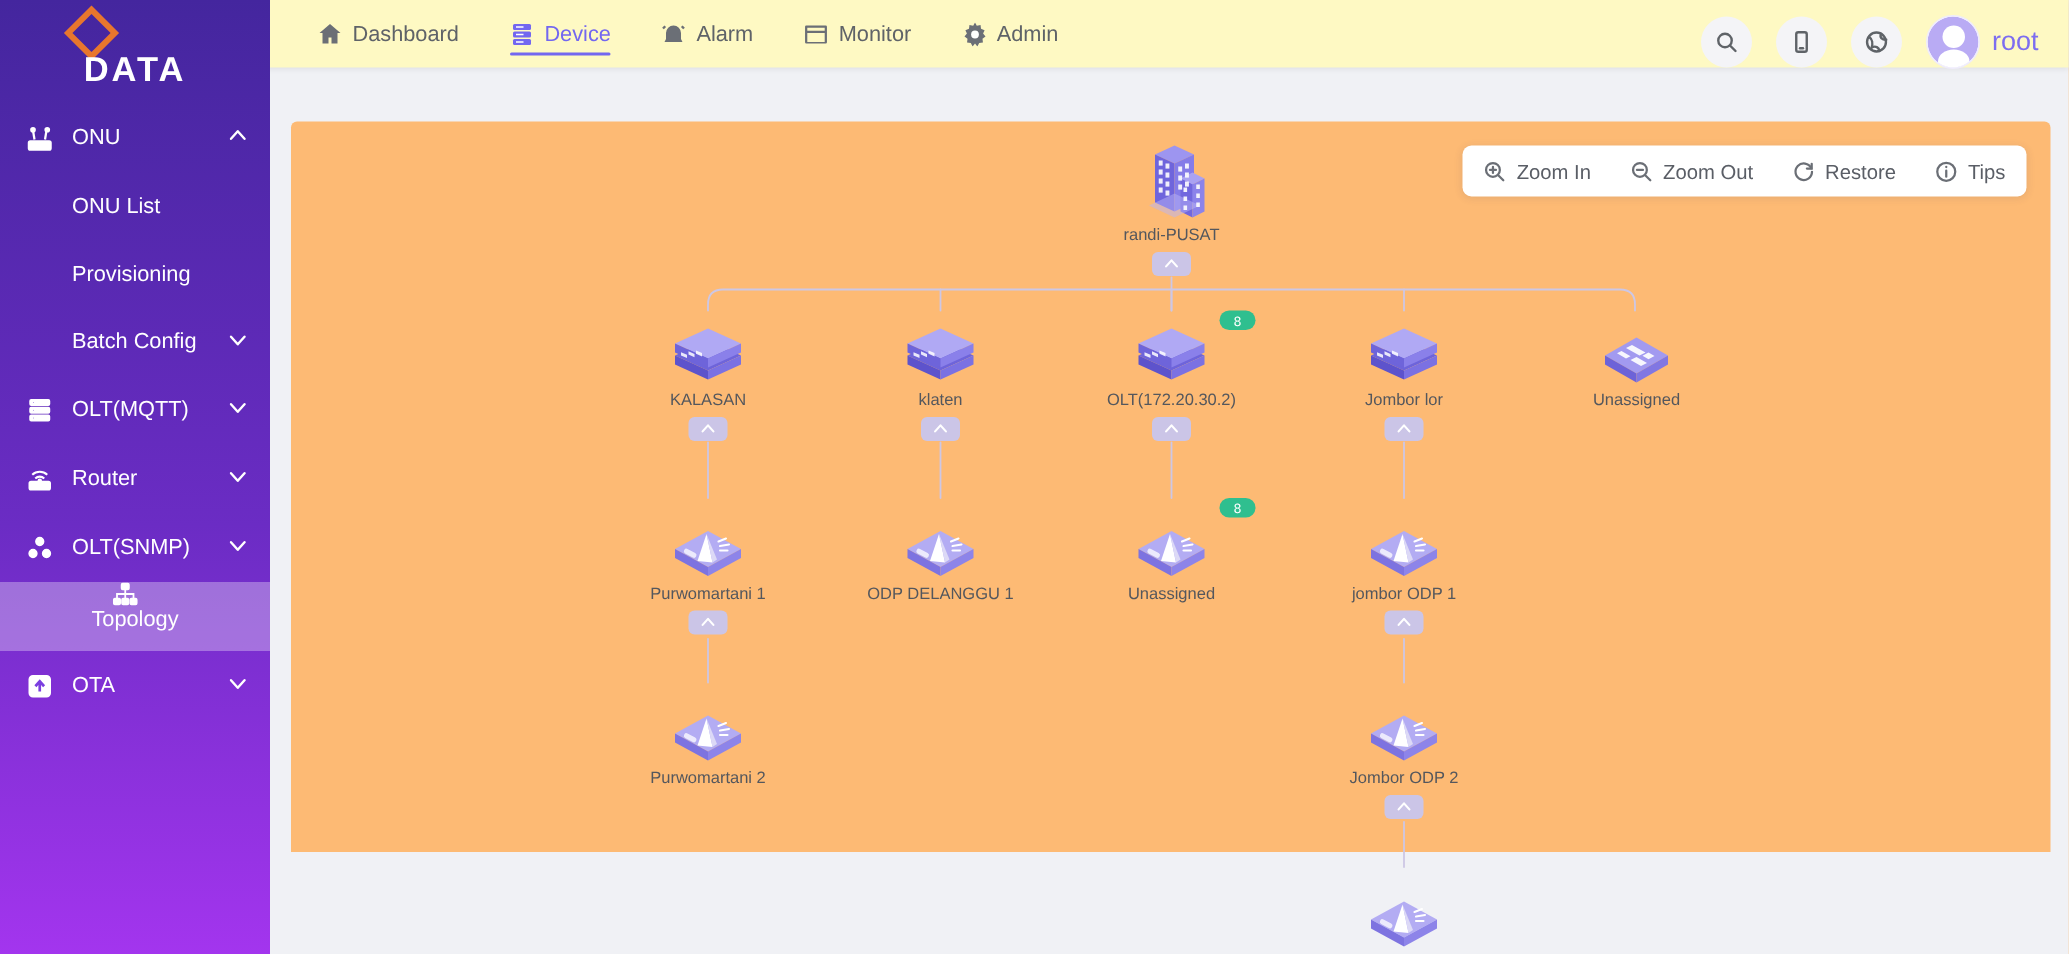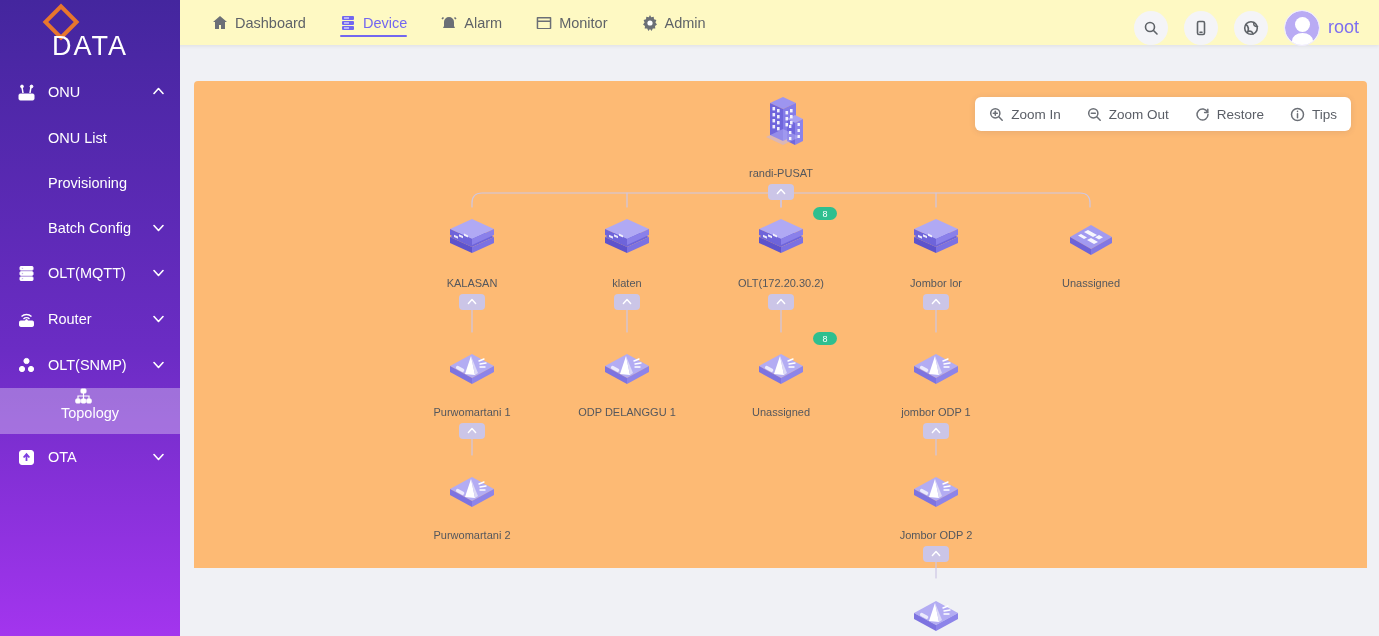--- a/index.html
+++ b/index.html
@@ -35,21 +35,21 @@
   .username { color:#7d6ef0; font-size:18px; }
 
   
   .sidebar { position:absolute; left:0; top:0; width:180px; height:636px; z-index:6;
     background:linear-gradient(180deg,#44269e 0%, #6b2cc4 55%, #a335ee 100%);
     color:#fff; }
   .logo { height:55px; display:flex; align-items:center; justify-content:center;
     position:relative; }
   .logo-diamond { position:absolute; left:48px; top:9px; width:26px; height:26px;
     border:4px solid #e8762d; transform:rotate(45deg); }
-  .logo-text { position:relative; font-size:27px; font-weight:normal; color:#fff;
+  .logo-text { position:relative; font-size:23px; font-weight:bold; color:#fff;
     letter-spacing:2px;margin-top:38px; }
   .menu { padding-top:14px; }
   .menu-item { height:46px; display:flex; align-items:center; padding:0 18px;
     font-size:14.5px; cursor:pointer; position:relative;text-align:right; }
   .menu-item.selected { background:rgba(255,255,255,.32);flex-direction:column; }
   .menu-item .mi-icon { width:17px; height:17px; margin-right:13px; flex:none; }
   .menu-item .mi-icon svg { width:17px; height:17px; fill:#fff; stroke:#fff; }
   .menu-item .chev { position:absolute; right:16px; }
   .sub-item { height:45px; display:flex; align-items:center; padding-left:48px;
     font-size:14.5px; cursor:pointer; position:relative; }
@@ -67,21 +67,21 @@
     color:#5a5e66; cursor:pointer; white-space:nowrap; }
   .gt-btn svg { width:15px; height:15px; stroke:#6b6f76; fill:none;
     stroke-width:1.5; stroke-linecap:round; }
 
   .edges { position:absolute; left:0; top:0; width:1173px; height:573px;
     pointer-events:none; }
 
   .node { position:absolute; width:140px; display:flex; flex-direction:column;
     align-items:center; cursor:pointer; }
   .node .icon-wrap { display:flex; align-items:flex-end; justify-content:center; }
-  .node .nlabel { margin-top:20px; font-size:11px; color:#54575d; white-space:nowrap; }
+  .node .nlabel { margin-top:4px; font-size:11px; color:#54575d; white-space:nowrap; }
   .collapse-btn { margin-top:5px; width:26px; height:16px; border:none;
     background:#cbc5e7; border-radius:4px; display:flex; align-items:center;
     justify-content:center; cursor:pointer; padding:0; }
   .collapse-btn svg { width:10px; height:8px; fill:none; stroke:#fff;
     stroke-width:1.8; stroke-linecap:round; stroke-linejoin:round; }
   .badge { position:absolute; top:-2px; left:102px; min-width:24px; height:13px;
     background:#2fbf8f; border-radius:7px; color:#fff; font-size:9px;
     display:flex; align-items:center; justify-content:center; padding:0 6px; }
 </style>
 </head>

